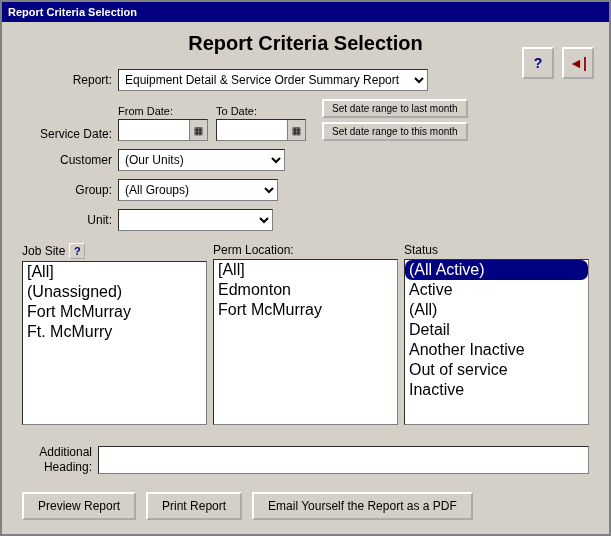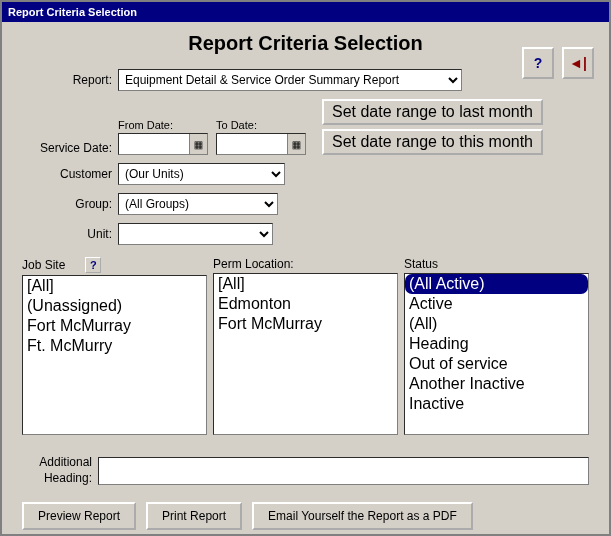--- a/index.html
+++ b/index.html
@@ -75,21 +75,21 @@
     }
     .form-select {
       background: white;
       border: 1px inset #808080;
       height: 22px;
       font-size: 12px;
       padding: 1px 2px;
       cursor: pointer;
     }
     .report-select {
-      width: 344px;
+      width: 310px;
     }
     .date-group {
       display: flex;
       flex-direction: column;
       gap: 2px;
     }
     .date-label {
       font-size: 11px;
       color: #000;
     }
@@ -122,42 +122,42 @@
     .date-range-btns {
       display: flex;
       flex-direction: column;
       gap: 4px;
       margin-left: 8px;
     }
     .range-btn {
       background: #d4d0c8;
       border: 2px outset #ffffff;
       padding: 2px 8px;
-      font-size: 16px;
+      font-size: 10px;
       cursor: pointer;
       white-space: nowrap;
     }
     .customer-select { width: 167px; }
     .group-select { width: 160px; }
     .unit-select { width: 155px; }
     .lists-section {
       display: flex;
       gap: 6px;
       flex: 1;
       margin-top: 4px;
     }
     .list-col {
       display: flex;
       flex-direction: column;
       flex: 1;
     }
     .list-header {
       display: flex;
       align-items: center;
-      gap: 20px;
+      gap: 4px;
       margin-bottom: 2px;
       font-size: 12px;
     }
     .help-icon {
       width: 16px;
       height: 16px;
       background: #d4d0c8;
       border: 1px outset #ffffff;
       color: #000080;
       font-weight: bold;
@@ -321,23 +321,23 @@
         </div>
 
         <div class="list-col">
           <div class="list-header">
             <span>Status</span>
           </div>
           <div class="list-box" id="status-list">
               <div class="list-item selected">(All Active)</div>
               <div class="list-item">Active</div>
               <div class="list-item">(All)</div>
-              <div class="list-item">Heading</div>
+              <div class="list-item">Detail</div>
+              <div class="list-item">Another Inactive</div>
               <div class="list-item">Out of service</div>
-              <div class="list-item">Another Inactive</div>
               <div class="list-item">Inactive</div>
             </div>
         </div>
       </div>
 
       <div class="additional-heading-row">
         <span class="additional-label" style="white-space:pre-line;">Additional
 Heading:</span>
         <input class="additional-input" type="text" value="" style="">
       </div>

